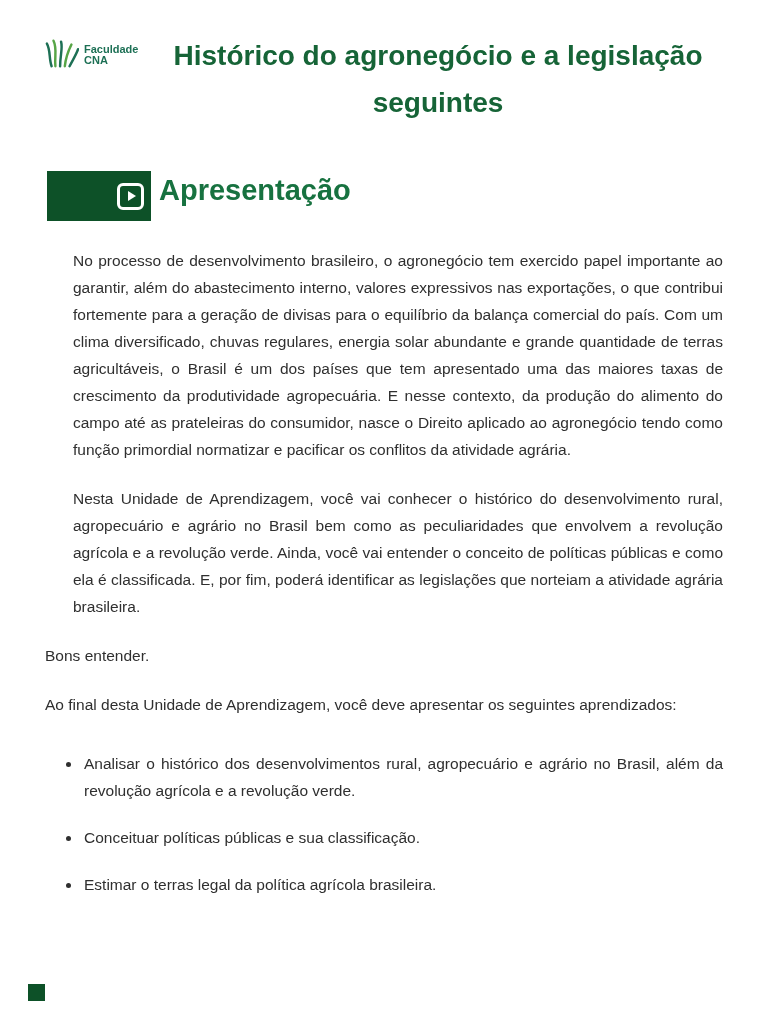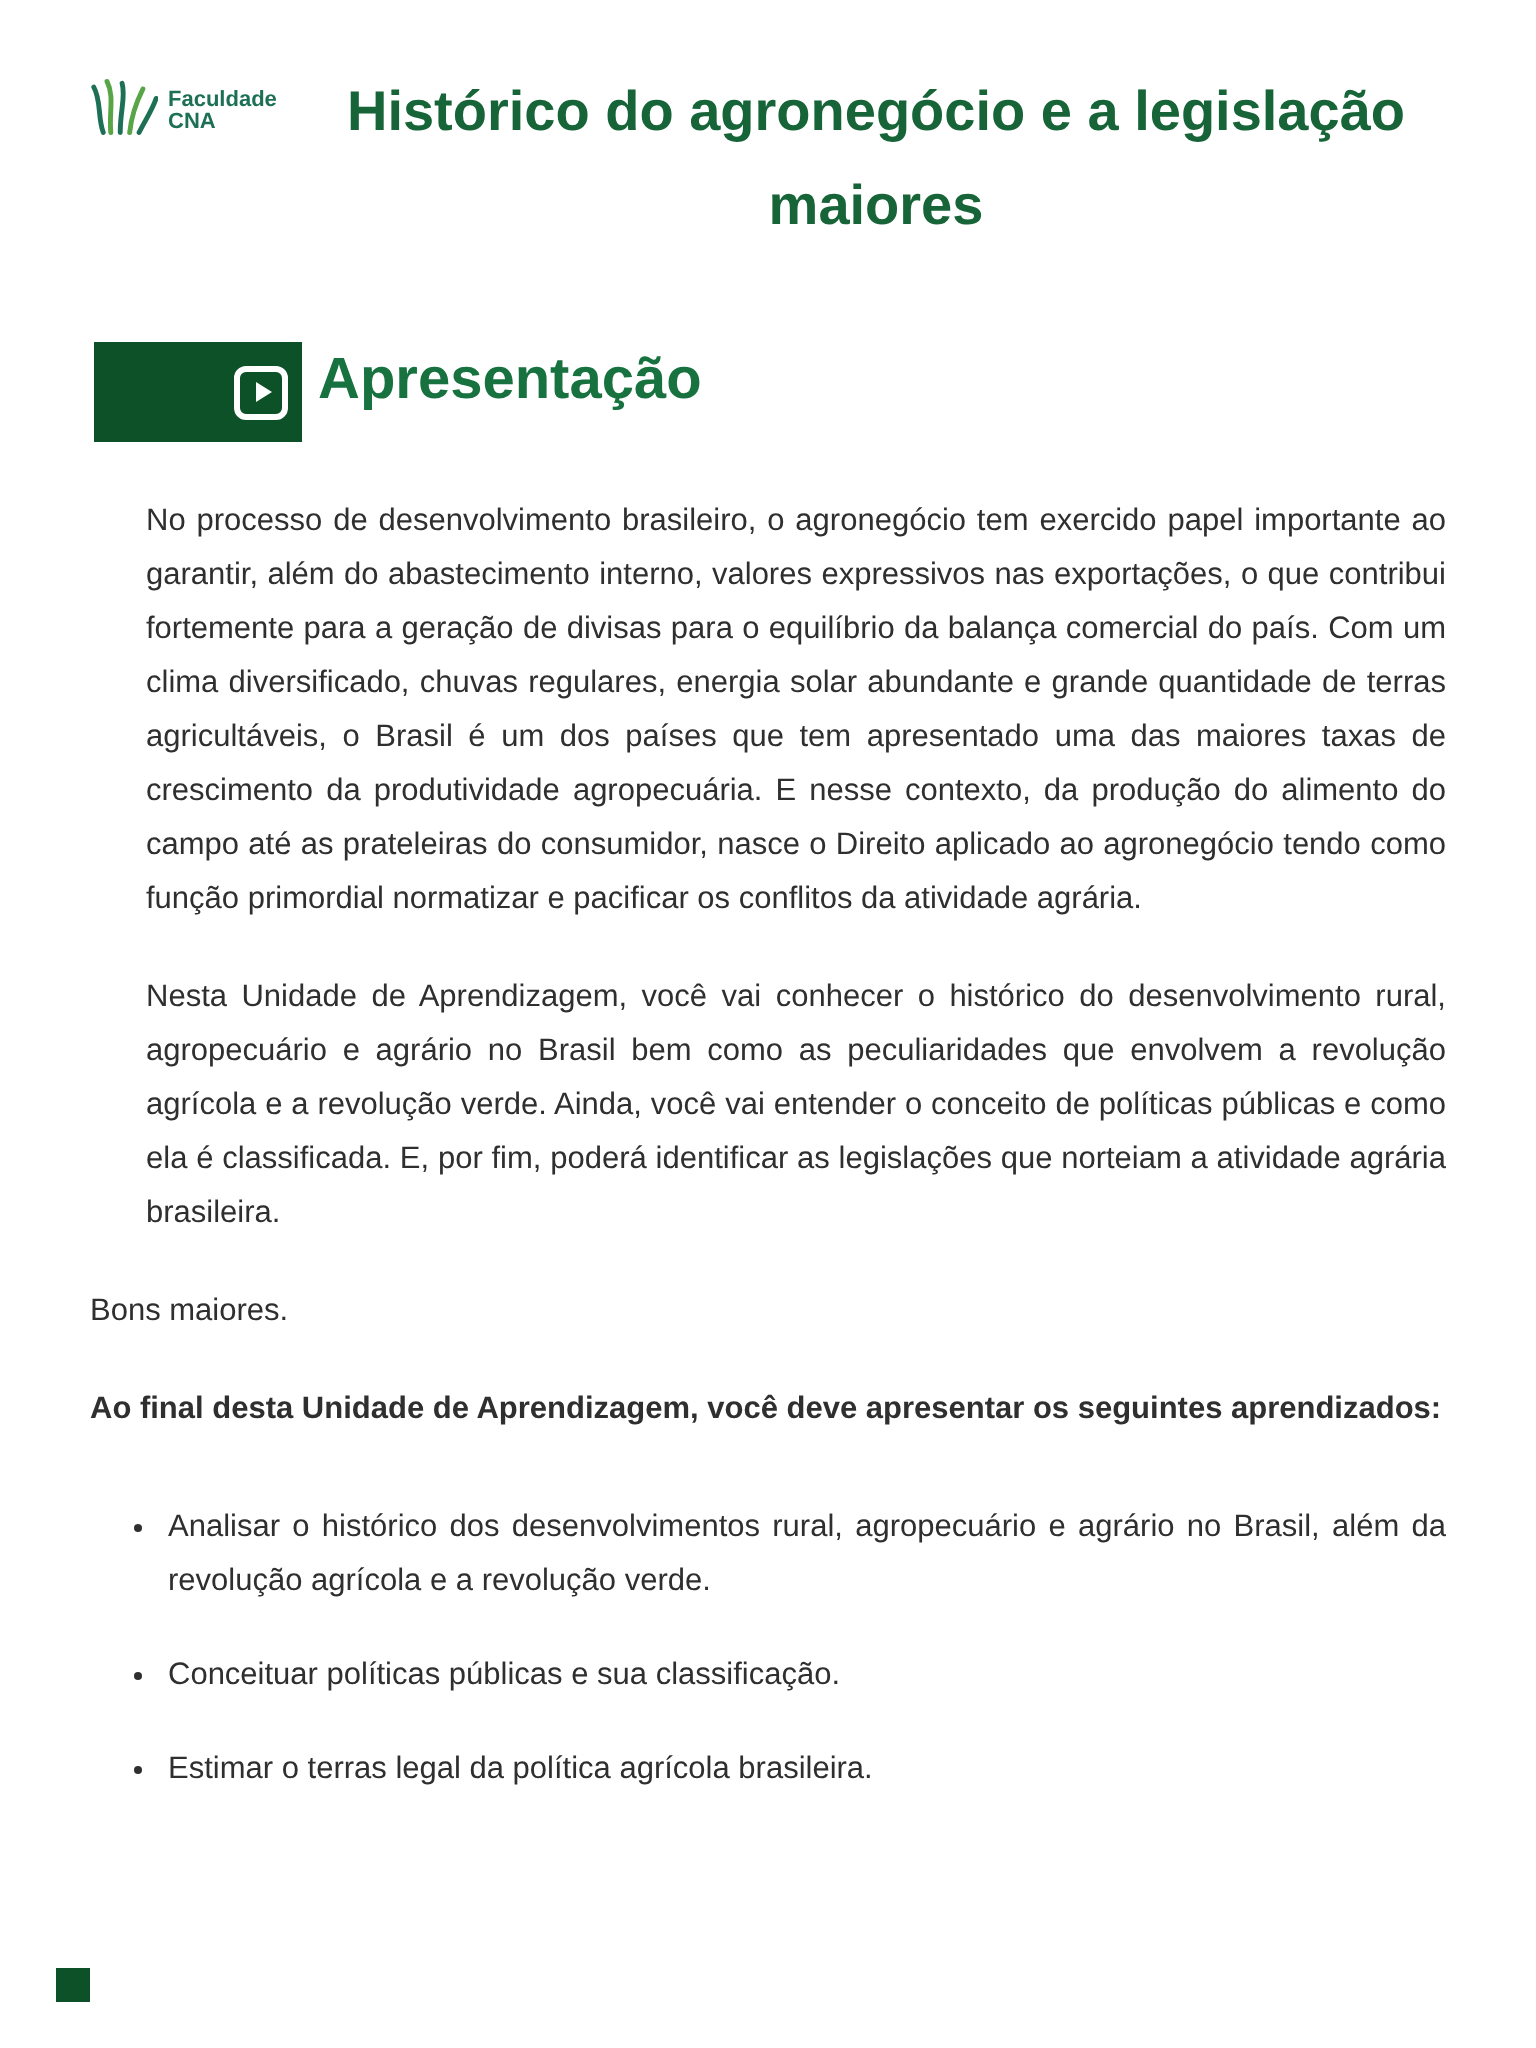--- a/index.html
+++ b/index.html
@@ -86,21 +86,21 @@
   }
 
   
   .content {
     margin: 26px 45px 0 45px;
     font-size: 15.5px;
     line-height: 27px;
   }
   .content p { margin: 0 0 22px 0; }
   .content p.justified { text-align: justify; margin-left: 28px; }
-  .objectives-heading { font-weight: bold; margin-top: 28px; }
+  .objectives-heading { font-weight: normal; margin-top: 28px; }
   ul.objectives {
     margin: 32px 0 16px 0;
     padding-left: 37px;
   }
   ul.objectives li {
     margin-bottom: 20px;
     padding-left: 2px;
     text-align: justify;
   }
 
@@ -129,37 +129,37 @@
           <path d="M26 29 C29 23, 33 17, 35 11" stroke="#1d7055" stroke-width="2.6" stroke-linecap="round"></path>
         </svg>
       </span>
       <span class="logo-text">
         <span>Faculdade</span>
         <span>CNA</span>
       </span>
     </div>
     <div class="doc-title">
       <div>Histórico do agronegócio e a legislação</div>
-      <div>maiores</div>
+      <div>seguintes</div>
     </div>
   </div>
 
   <div class="section-row">
     <div class="section-banner">
       <span class="play-icon">
         <span class="play-triangle"></span>
       </span>
     </div>
     <h2 class="section-heading">Apresentação</h2>
   </div>
 
   <div class="content">
     <p class="justified">No processo de desenvolvimento brasileiro, o agronegócio tem exercido papel importante ao garantir, além do abastecimento interno, valores expressivos nas exportações, o que contribui fortemente para a geração de divisas para o equilíbrio da balança comercial do país. Com um clima diversificado, chuvas regulares, energia solar abundante e grande quantidade de terras agricultáveis, o Brasil é um dos países que tem apresentado uma das maiores taxas de crescimento da produtividade agropecuária. E nesse contexto, da produção do alimento do campo até as prateleiras do consumidor, nasce o Direito aplicado ao agronegócio tendo como função primordial normatizar e pacificar os conflitos da atividade agrária.</p>
     <p class="justified">Nesta Unidade de Aprendizagem, você vai conhecer o histórico do desenvolvimento rural, agropecuário e agrário no Brasil bem como as peculiaridades que envolvem a revolução agrícola e a revolução verde. Ainda, você vai entender o conceito de políticas públicas e como ela é classificada. E, por fim, poderá identificar as legislações que norteiam a atividade agrária brasileira.</p>
-    <p>Bons maiores.</p>
+    <p>Bons entender.</p>
     <p class="objectives-heading">Ao final desta Unidade de Aprendizagem, você deve apresentar os seguintes aprendizados:</p>
     <ul class="objectives">
       <li>Analisar o histórico dos desenvolvimentos rural, agropecuário e agrário no Brasil, além da revolução agrícola e a revolução verde.</li>
       <li>Conceituar políticas públicas e sua classificação.</li>
       <li>Estimar o terras legal da política agrícola brasileira.</li>
     </ul>
   </div>
 
   <div class="corner-marker"></div>
 

